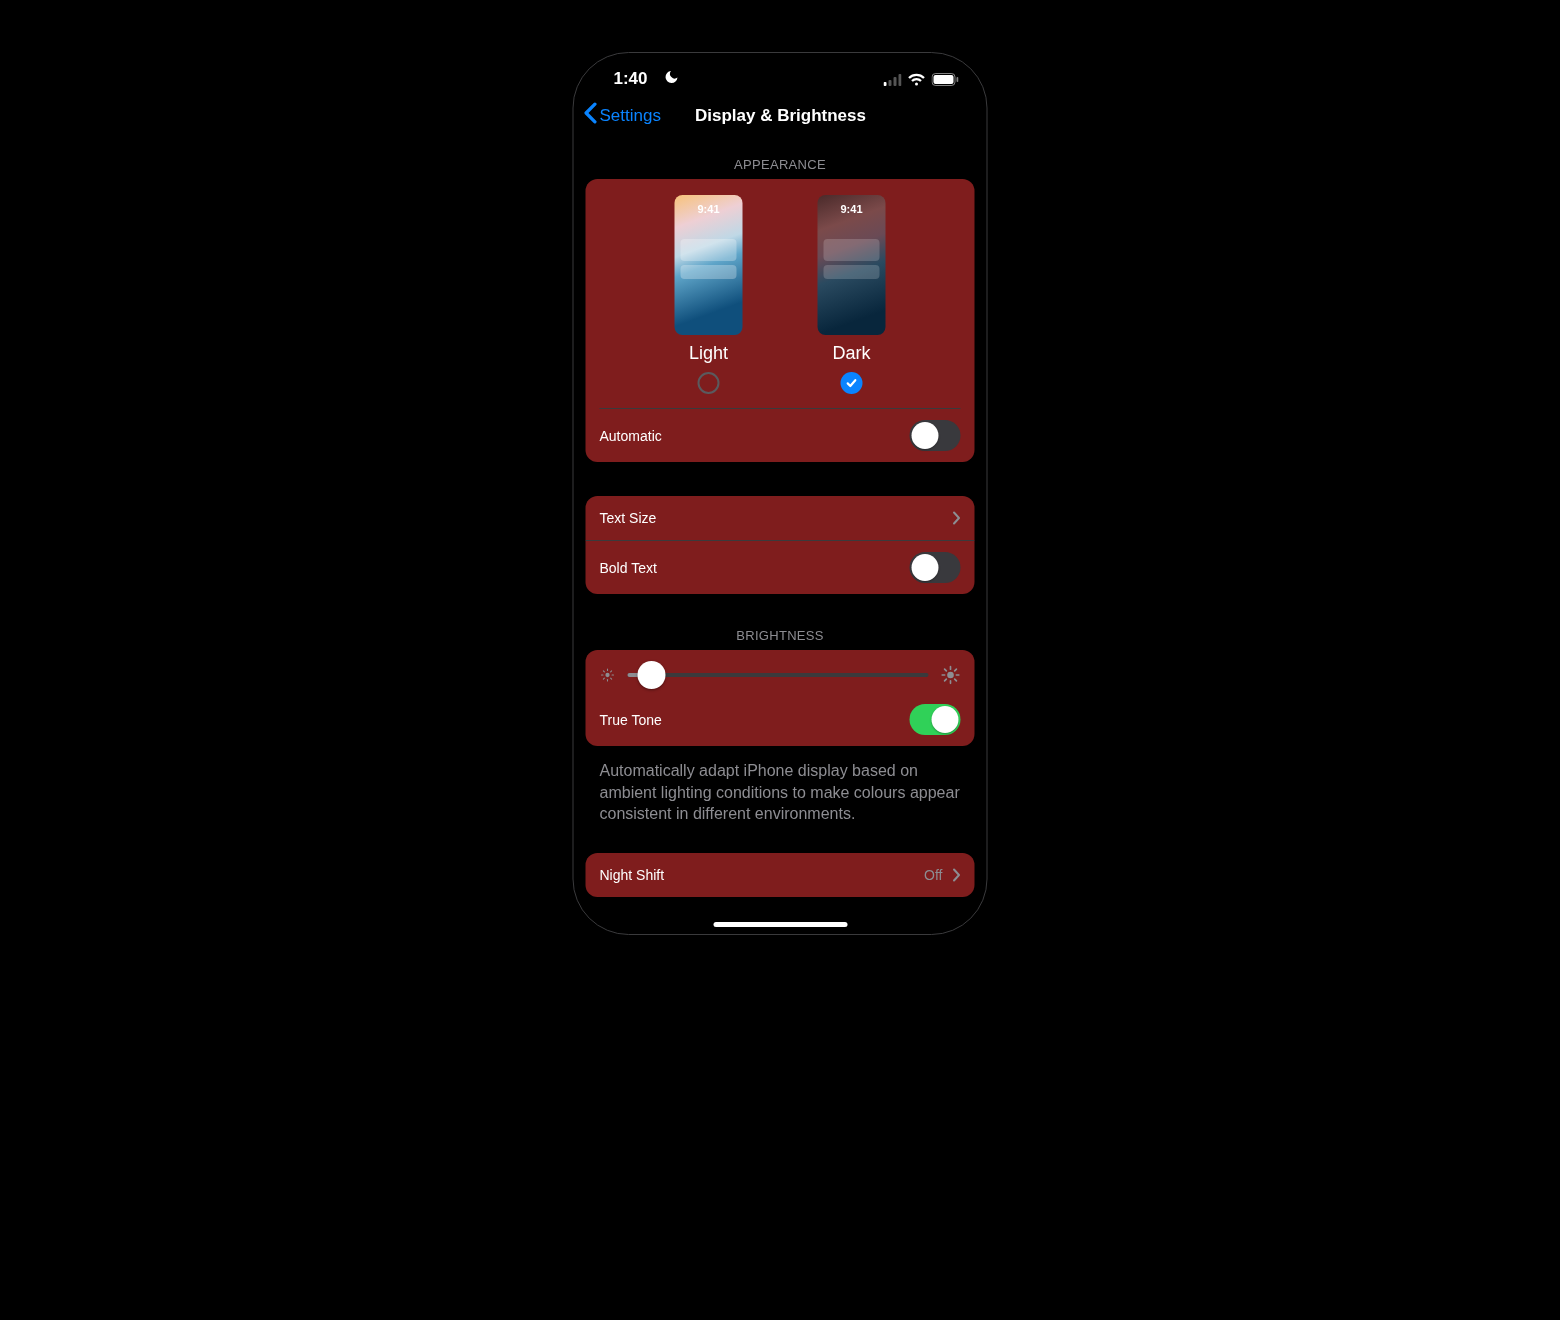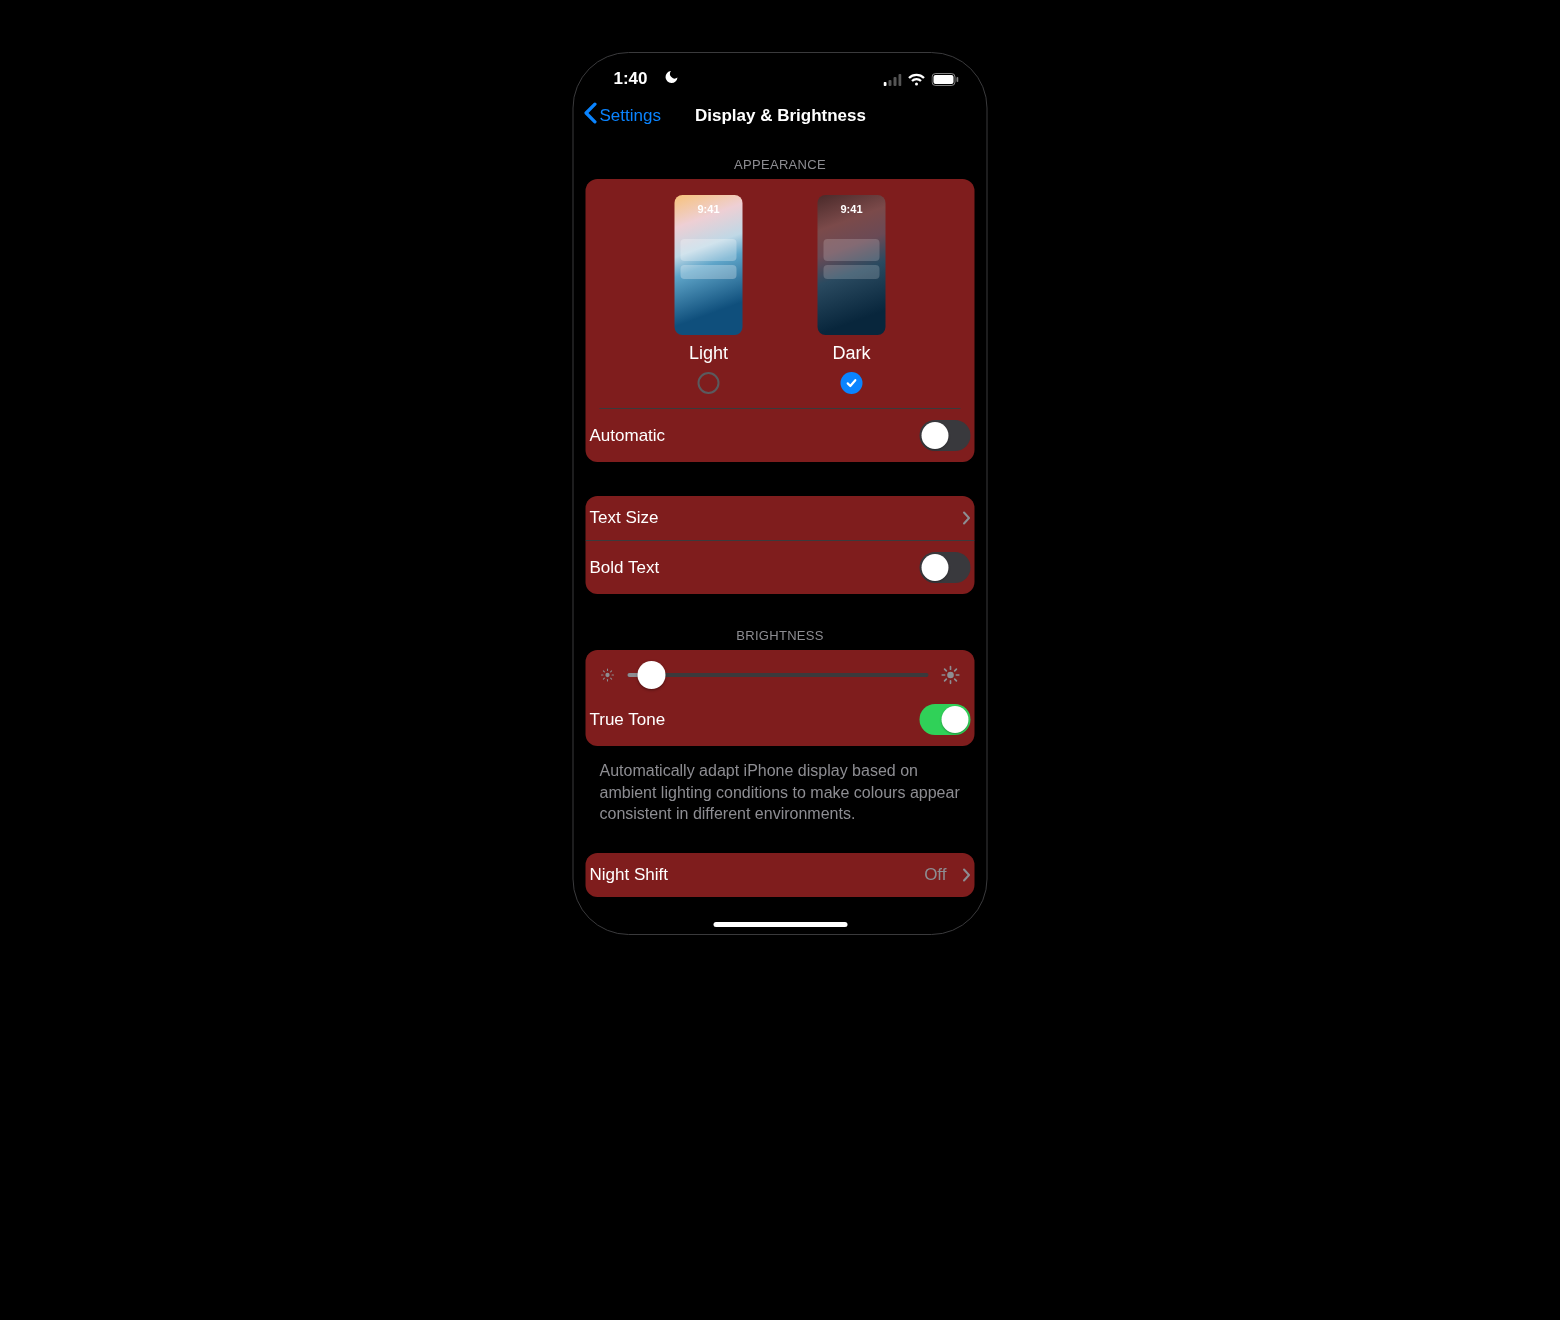--- a/index.html
+++ b/index.html
@@ -79,27 +79,27 @@
   .group {
     background: #7f1d1d;
     border-radius: 12px;
     margin-bottom: 34px;
     overflow: hidden;
   }
   .row {
     display: flex;
     align-items: center;
     justify-content: space-between;
-    padding: 11px 4px;
-    font-size: 17px;
+    padding: 11px 14px;
+    font-size: 14px;
     min-height: 44px;
   }
   .row + .row { border-top: 0.5px solid #3a3a3c; }
   .row .left { display: flex; align-items: center; gap: 10px; }
-  .row .right { display: flex; align-items: center; gap: 16px; color:#8d8d92; }
+  .row .right { display: flex; align-items: center; gap: 10px; color:#8d8d92; }
 
   
   .appearance-box {
     padding: 16px 14px 0 14px;
   }
   .previews {
     display: flex;
     justify-content: space-evenly;
     padding-bottom: 14px;
     border-bottom: 0.5px solid #3a3a3c;

